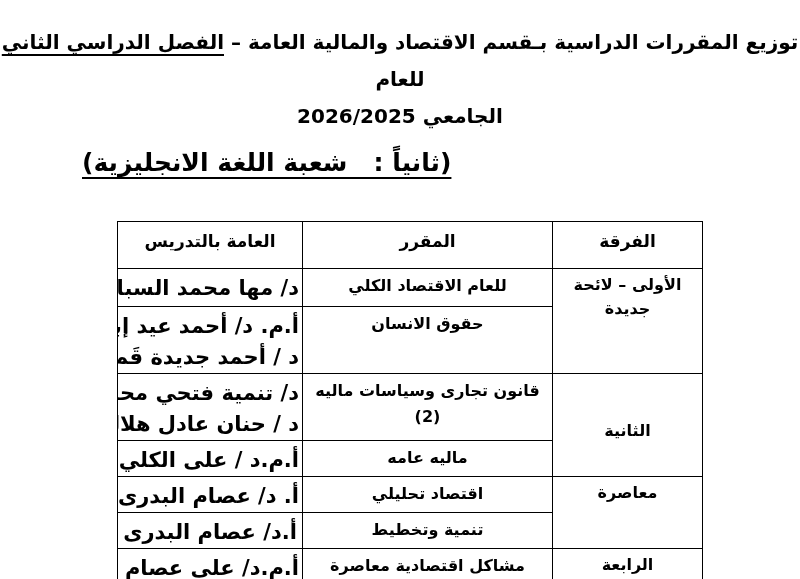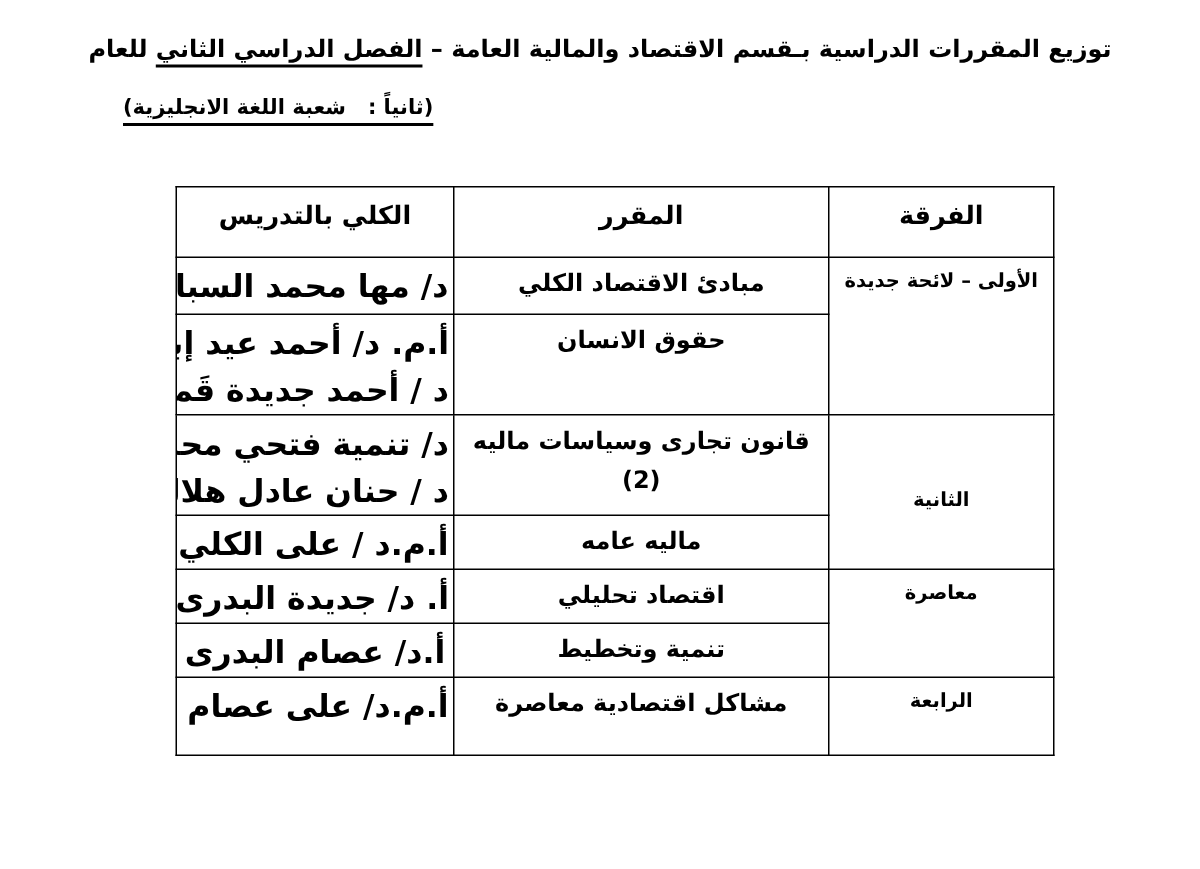--- a/index.html
+++ b/index.html
@@ -10,38 +10,38 @@
     direction: rtl;
   }
   .page {
     position: relative;
     width: 800px;
     height: 579px;
     background: #fff;
     overflow: hidden;
   }
   .title {
-    margin-top: 14px;
+    margin-top: 24px;
     text-align: center;
     font-weight: bold;
-    font-size: 16px;
+    font-size: 20px;
     line-height: 37px;
   }
   .u {
     text-decoration: underline;
     text-decoration-thickness: 2px;
     text-underline-offset: 5px;
   }
   .subtitle {
     margin-top: 13px;
     padding-left: 82px;
     text-align: left;
     direction: rtl;
     font-weight: bold;
-    font-size: 14px;
+    font-size: 25px;
   }
   .subtitle .u { text-underline-offset: 6px; }
   table.dist {
     border-collapse: collapse;
     table-layout: fixed;
     width: 585px;
     margin-top: 44px;
     margin-right: 97px;
     direction: rtl;
   }
@@ -52,62 +52,63 @@
     font-weight: bold;
     padding: 4px 3px 0 3px;
     overflow: hidden;
   }
   table.dist th {
     font-size: 17px;
     padding-top: 8px;
     line-height: 22px;
   }
   td.course { font-size: 16px; line-height: 26px; padding-top: 6px; }
-  td.grade  { font-size: 13px; line-height: 24px; padding-top: 7px; }
+  td.grade  { font-size: 16px; line-height: 24px; padding-top: 7px; }
   td.grade.v-mid { vertical-align: middle; padding-top: 12px; }
   td.instr  { font-size: 21px; }
   td.instr .iline { line-height: 31px; white-space: nowrap; }
   tr.r-head { height: 47px; }
   tr.r1 { height: 38px; }
   tr.r2 { height: 67px; }
   tr.r3 { height: 65px; }
   tr.r4 { height: 33px; }
   tr.r5 { height: 34px; }
   tr.r6 { height: 34px; }
   tr.r7 { height: 52px; }
 </style>
 </head>
 <body>
 
 <div class="page">
 
   <div class="title">
     <div class="title-line"><span>توزيع المقررات الدراسية بـقسم الاقتصاد والمالية العامة – </span><span class="u">الفصل الدراسي الثاني</span><span> للعام</span></div>
+    <div class="title-line">الجامعي 2026/2025</div>
   </div>
 
   <div class="subtitle">
     <span class="u">(ثانياً :&nbsp;&nbsp; شعبة اللغة الانجليزية)</span>
   </div>
 
   <table class="dist">
     <colgroup>
       <col style="width:150px">
       <col style="width:250px">
       <col style="width:185px">
     </colgroup>
     <tbody>
       <tr class="r-head">
         <th>الفرقة</th>
         <th>المقرر</th>
-        <th>الكلي بالتدريس</th>
+        <th>العامة بالتدريس</th>
       </tr>
 
       <tr class="r1">
         <td class="grade" rowspan="2">الأولى – لائحة جديدة</td>
-        <td class="course">مبادئ الاقتصاد الكلي</td>
+        <td class="course">للعام الاقتصاد الكلي</td>
         <td class="instr">
           <div class="iline">د/ مها محمد السباعي</div>
         </td>
       </tr>
 
       <tr class="r2">
         <td class="course">حقوق الانسان</td>
         <td class="instr">
           <div class="iline">أ.م. د/ أحمد عيد إبراهيم</div>
           <div class="iline">د / أحمد جديدة قَمره</div>
@@ -127,21 +128,21 @@
         <td class="course">ماليه عامه</td>
         <td class="instr">
           <div class="iline">أ.م.د / على الكلي على</div>
         </td>
       </tr>
 
       <tr class="r5">
         <td class="grade" rowspan="2">معاصرة</td>
         <td class="course">اقتصاد تحليلي</td>
         <td class="instr">
-          <div class="iline">أ. د/ جديدة البدرى</div>
+          <div class="iline">أ. د/ عصام البدرى</div>
         </td>
       </tr>
 
       <tr class="r6">
         <td class="course">تنمية وتخطيط</td>
         <td class="instr">
           <div class="iline">أ.د/ عصام البدرى</div>
         </td>
       </tr>
 

